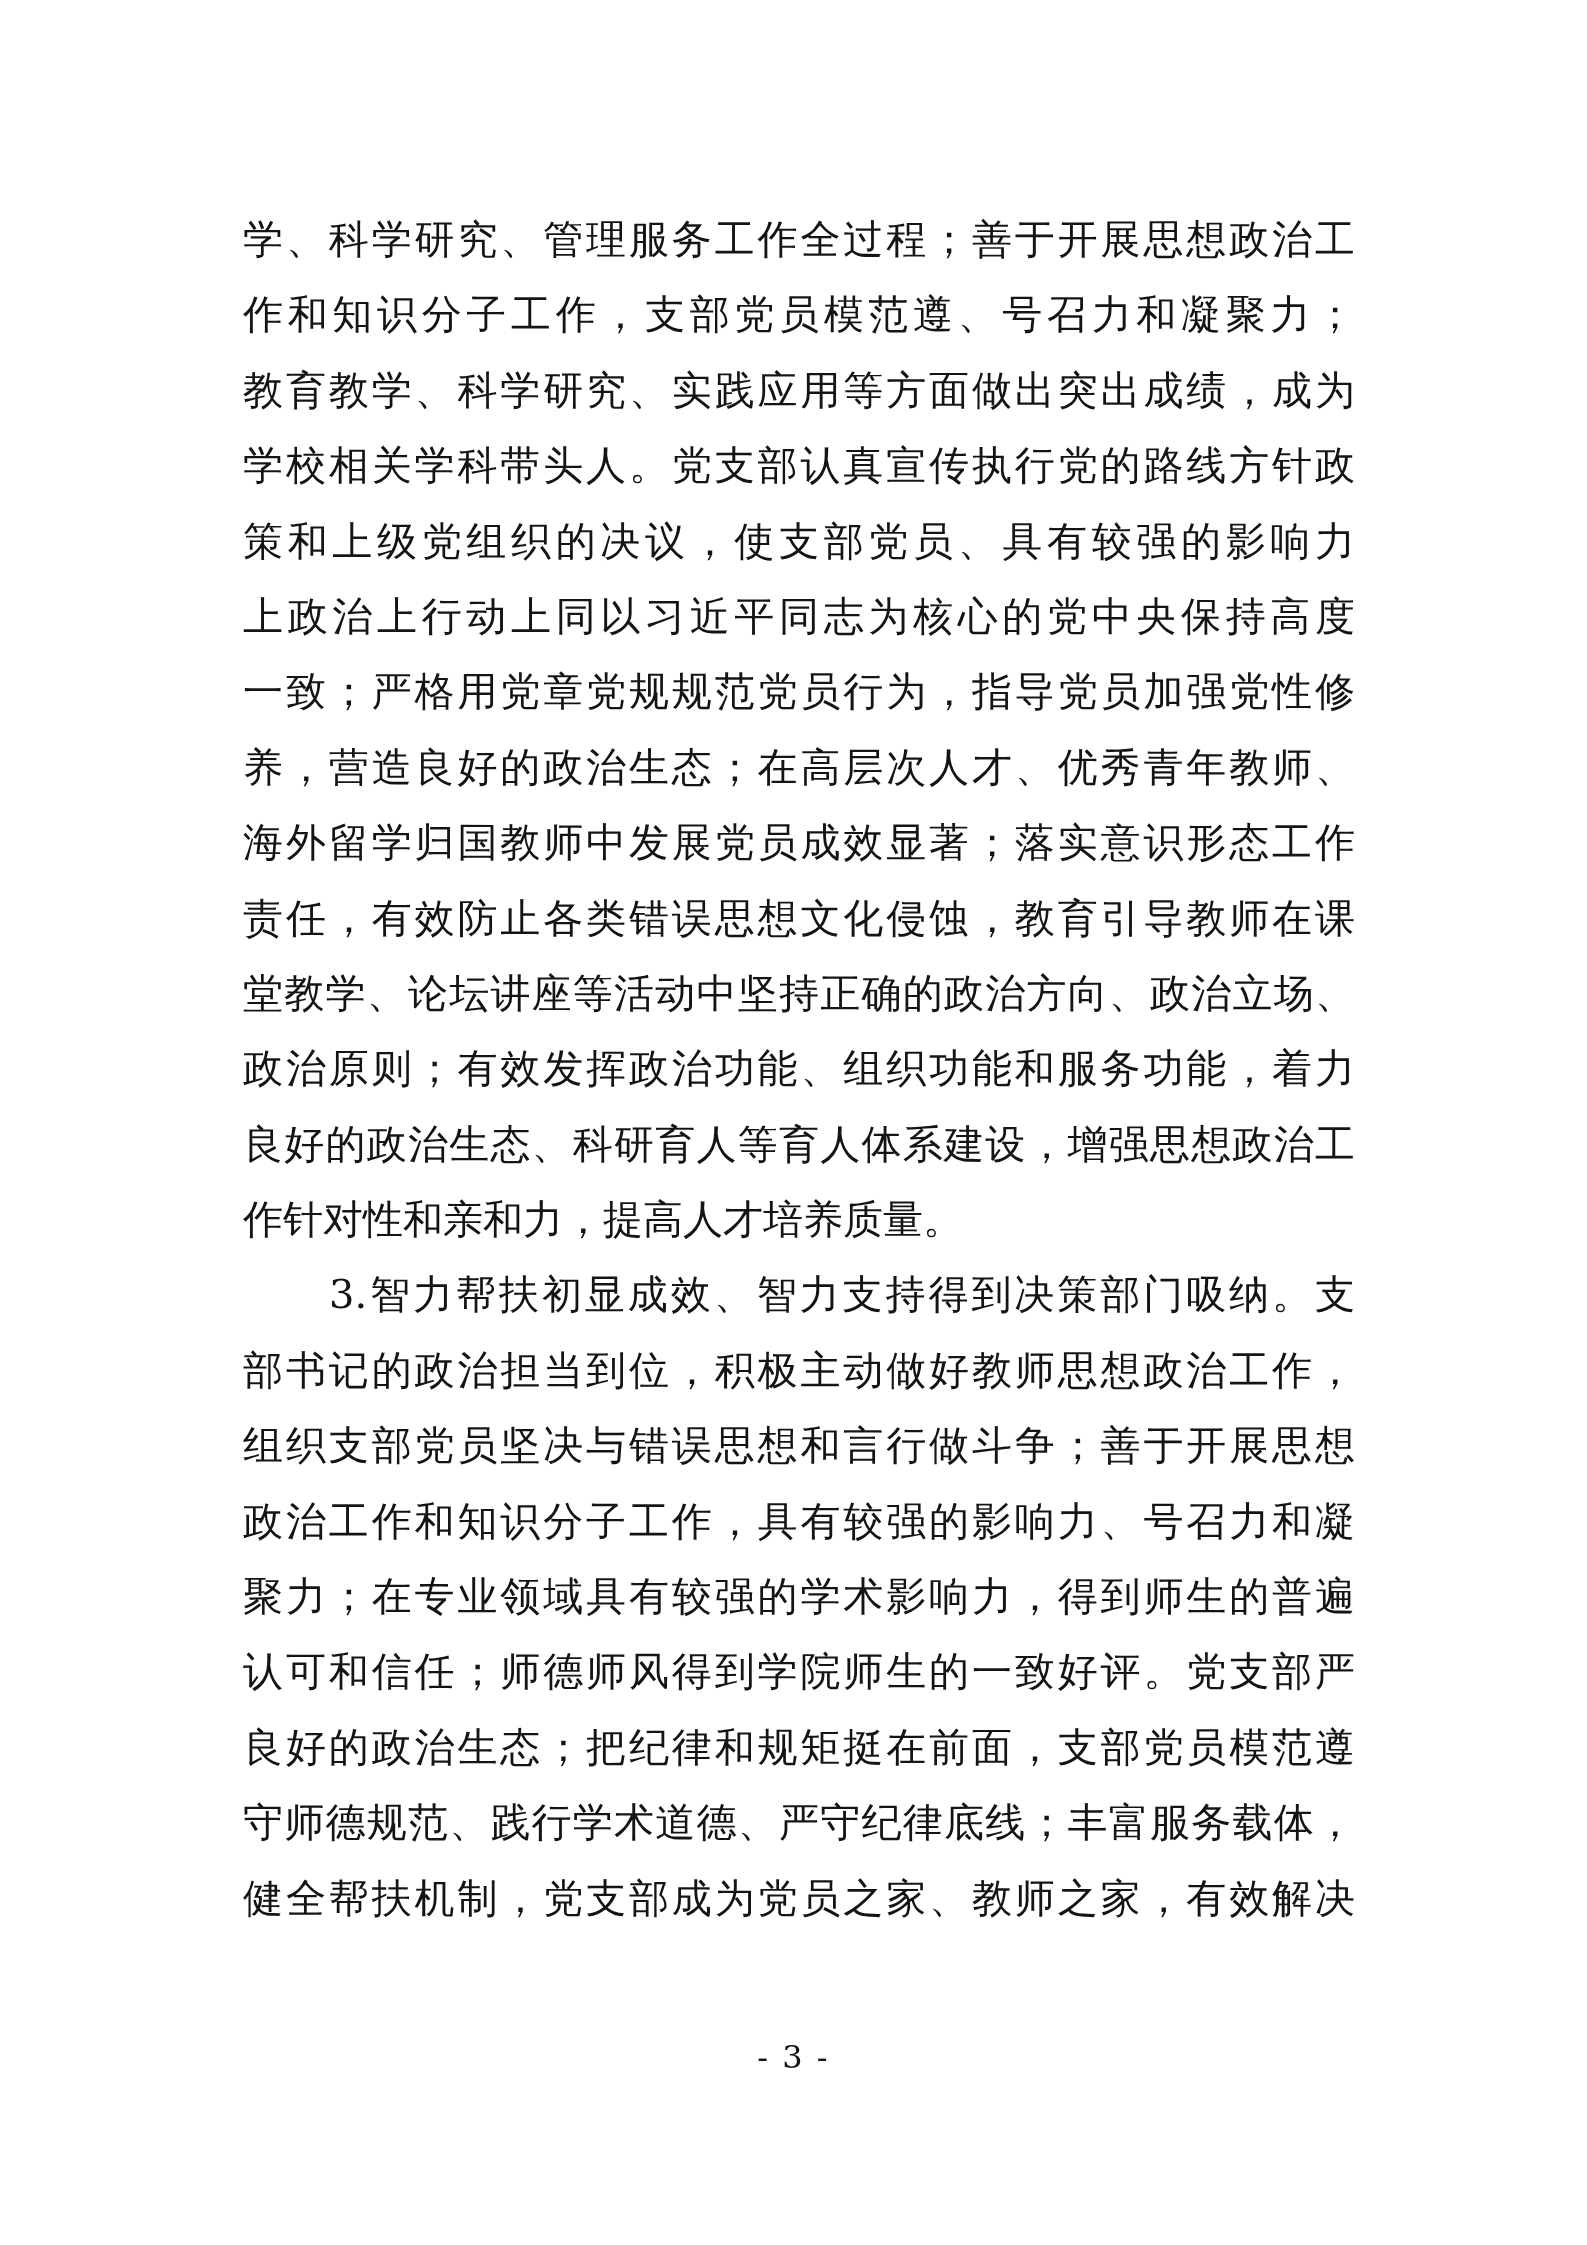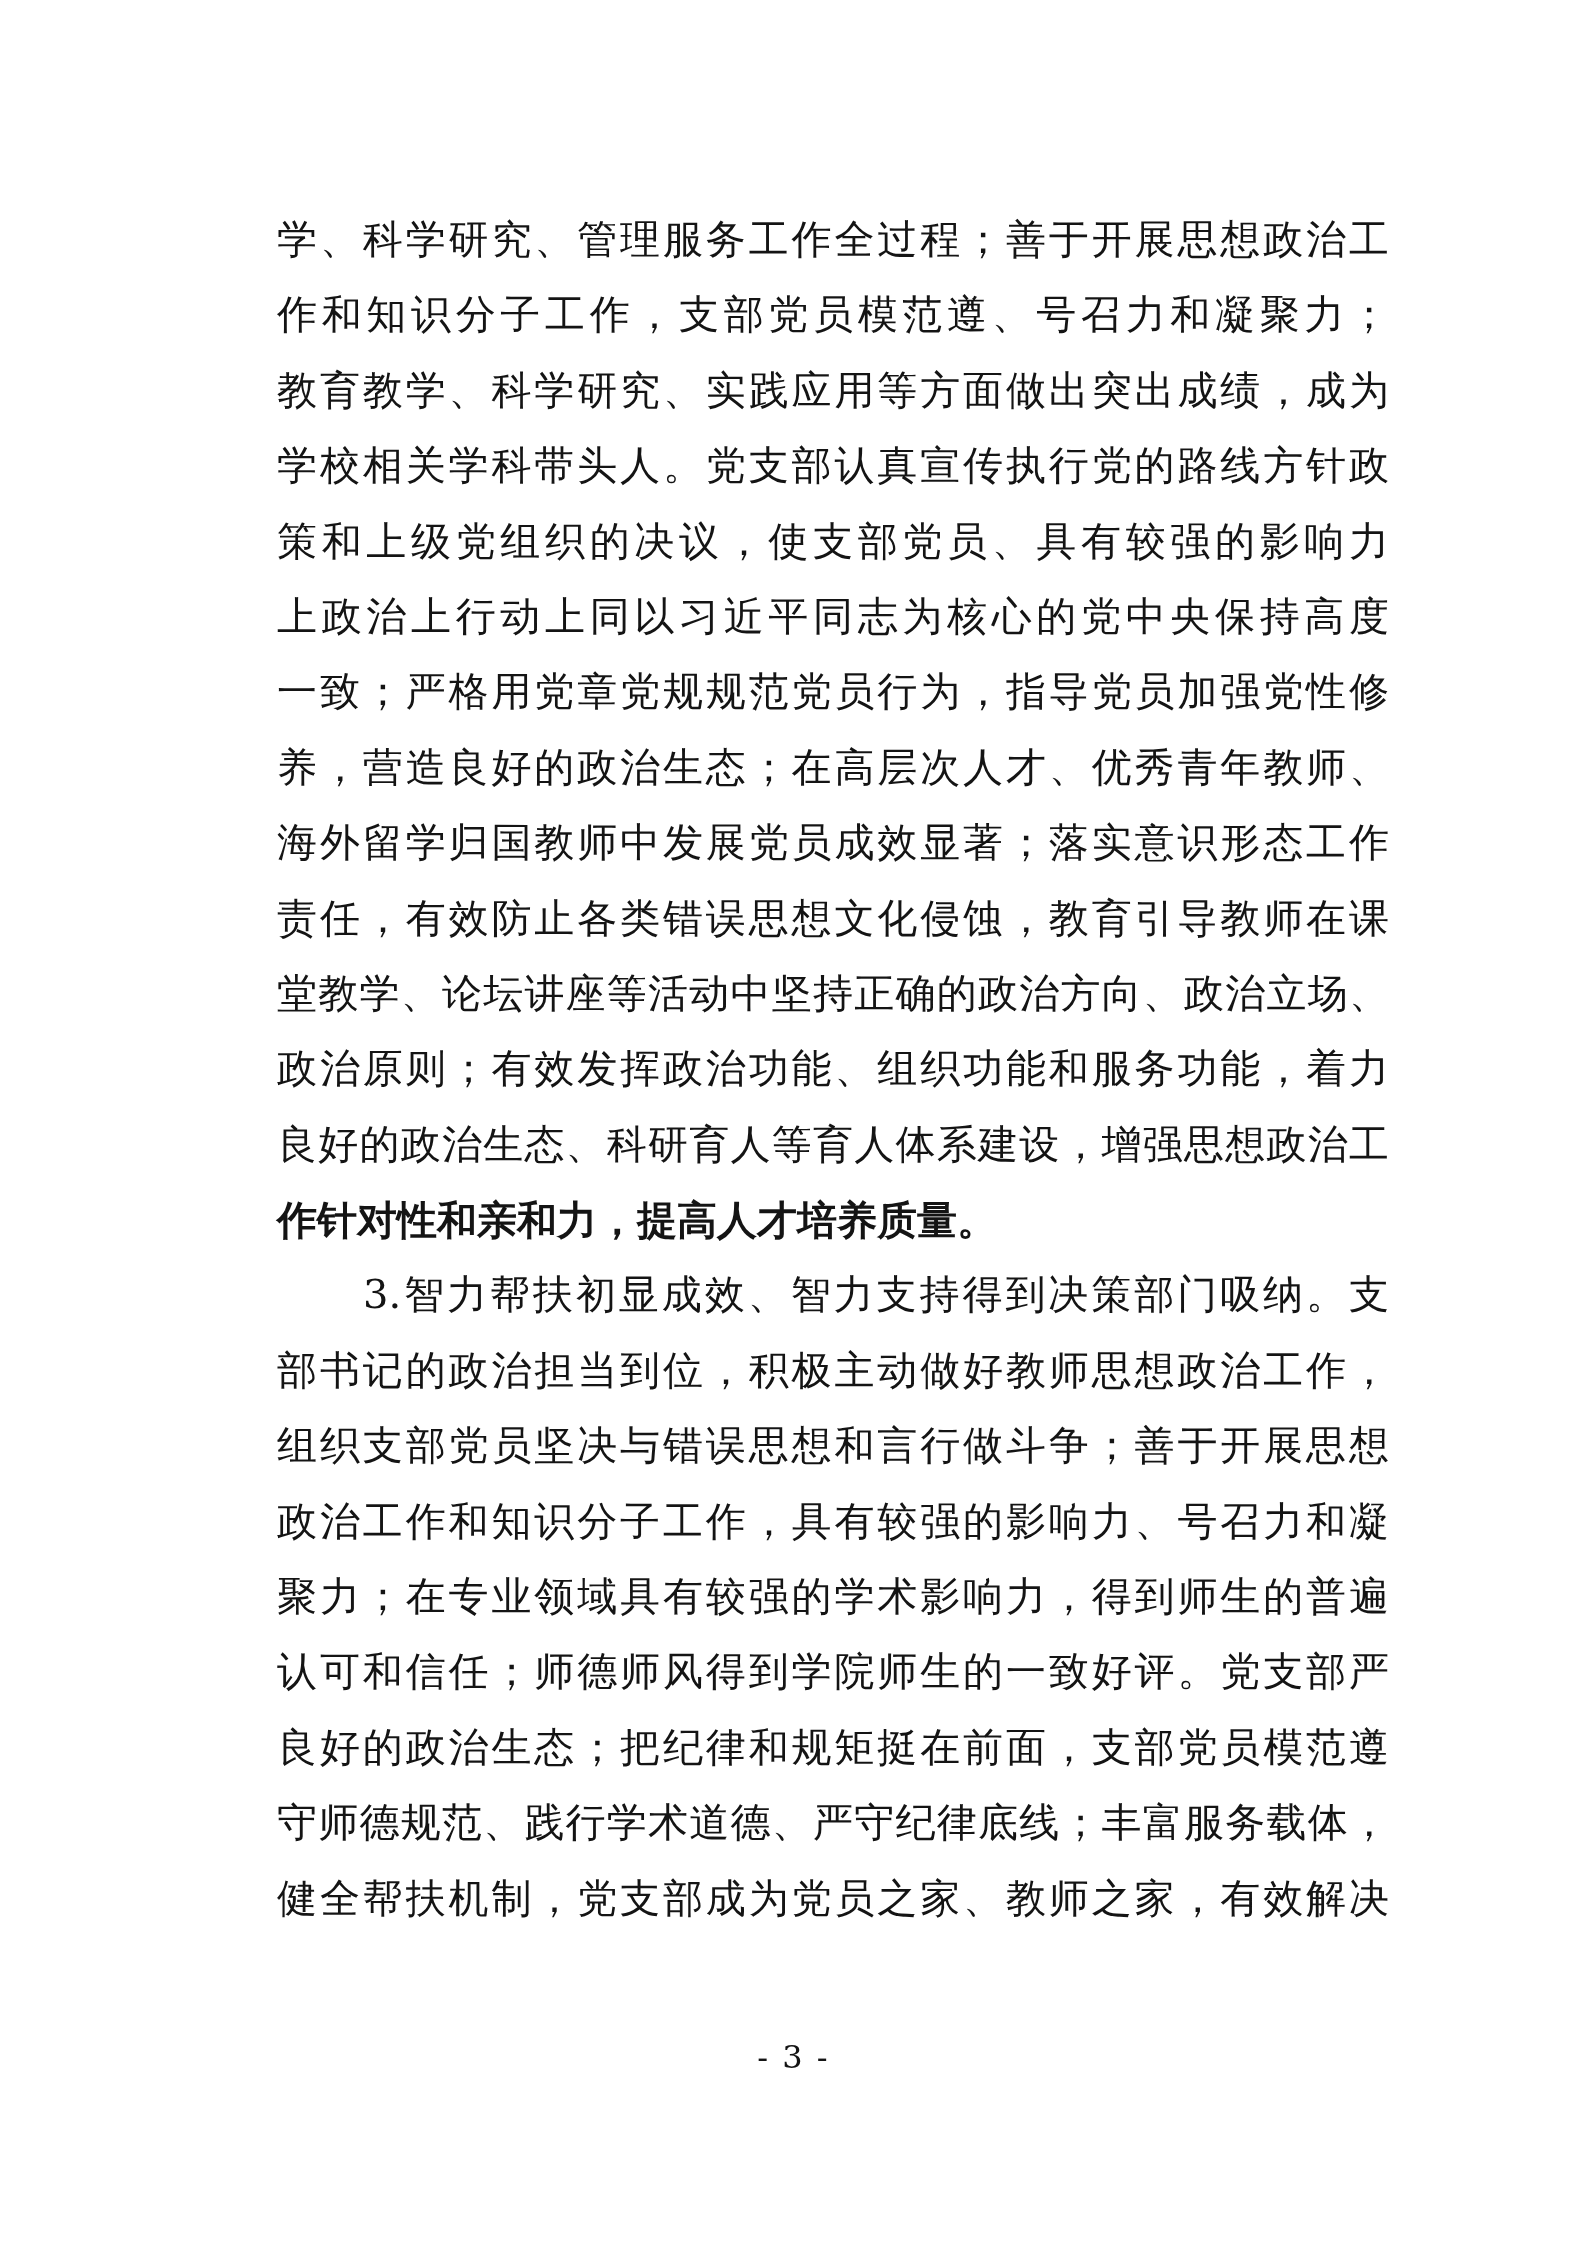--- a/index.html
+++ b/index.html
@@ -13,37 +13,35 @@
     height: 2245px;
     background: #ffffff;
     font-family: "DejaVu Serif", serif;
     overflow: hidden;
   }
   .text-block {
     position: absolute;
     left: 243px;
     top: 202px;
     width: 1112px;
-    margin-left: 34px;
   }
   .line {
     font-size: 40px;
     line-height: 75.4px;
     height: 75.4px;
     color: #141414;
     text-align: justify;
     text-align-last: justify;
     text-justify: inter-character;
     white-space: nowrap;
     overflow: visible;
   }
   .line.para-end {
     text-align: left;
     text-align-last: left;
-    font-weight: bold;
   }
   .line.indent {
     padding-left: 86px;
     width: 1026px;
   }
   .page-number {
     position: absolute;
     left: 0;
     right: 0;
     top: 2038px;

